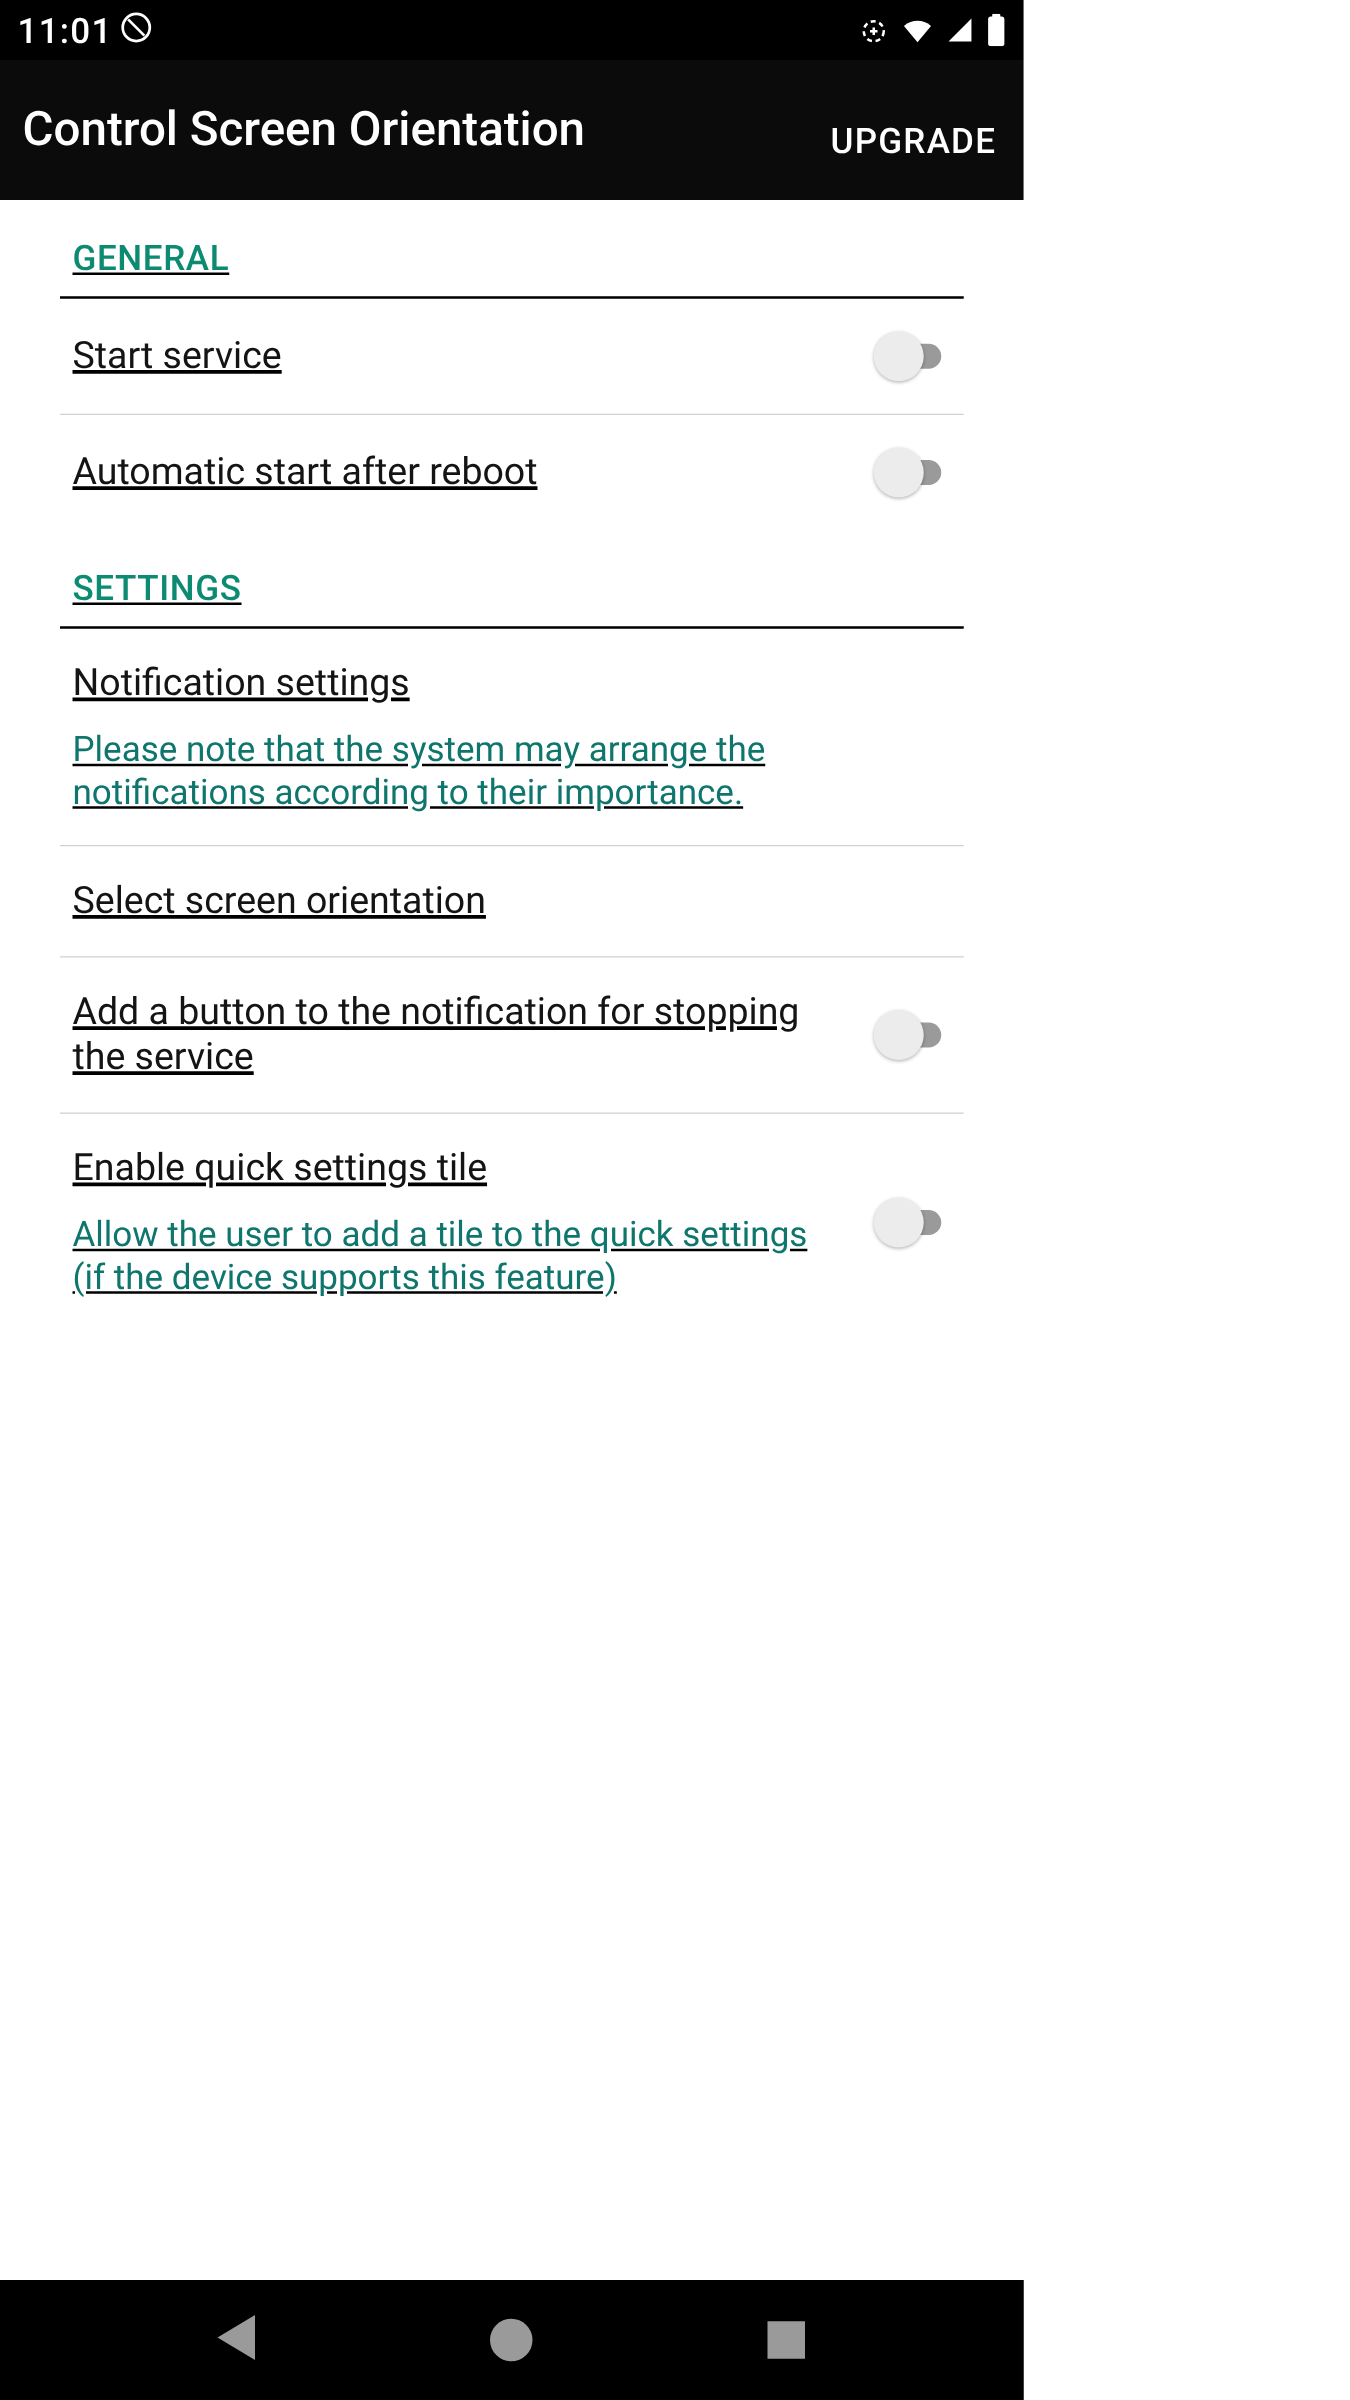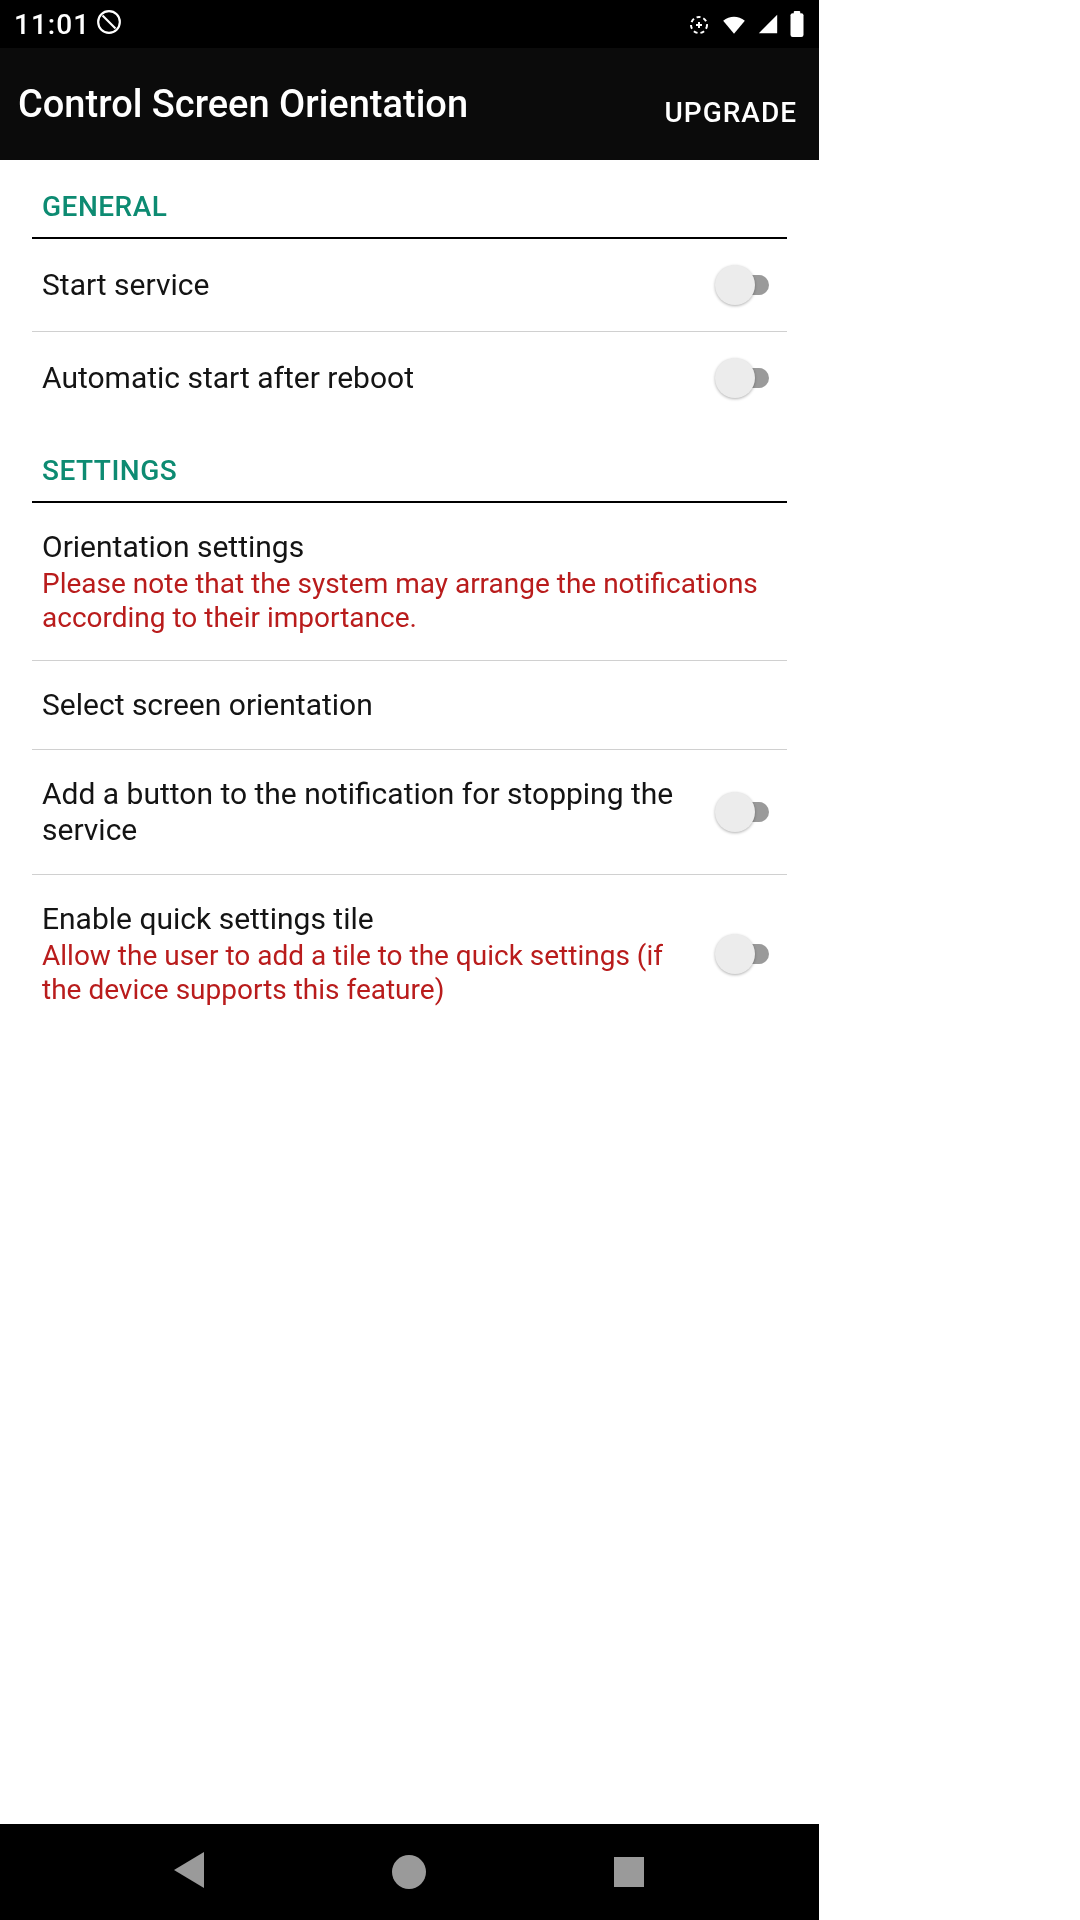--- a/index.html
+++ b/index.html
@@ -45,21 +45,22 @@
     padding: 8px 4px;
     cursor: pointer;
     margin-top: 16px;
   }
 
   
   .content {
     background: #fff;
     height: calc(100% - 48px - 112px - 96px);
     overflow: hidden;
-    padding: 0 32px;
+    padding: 0 48px;
+    text-decoration: underline;
   }
 
   
   .section-heading {
     font-size: 28px;
     font-weight: 500;
     letter-spacing: 0.5px;
     padding: 30px 10px 14px 10px;
     border-bottom: 2px solid #000;
   }
@@ -76,23 +77,23 @@
   }
   .row:last-child { border-bottom: none; }
   .row-texts { flex: 1 1 auto; }
   .row-title {
     font-size: 30px;
     color: #141414;
     line-height: 1.2;
   }
   .row-sub {
     font-size: 28px;
-    color: #b91c1c;
+    color: #0f766e;
     line-height: 1.2;
-    margin-top: 2px;
+    margin-top: 18px;
   }
 
   
   .switch {
     position: relative;
     width: 62px;
     height: 40px;
     flex: 0 0 auto;
   }
   .switch-track {
@@ -206,21 +207,21 @@
     <div class="switch">
       <div class="switch-track"></div>
       <div class="switch-thumb"></div>
     </div>
   </div>
 
   <div class="section-heading" style="color:#0d8b72">SETTINGS</div>
 
   <div class="row">
     <div class="row-texts">
-      <div class="row-title">Orientation settings</div>
+      <div class="row-title">Notification settings</div>
       <div class="row-sub">Please note that the system may arrange the notifications according to their importance.</div>
     </div>
   </div>
 
   <div class="row">
     <div class="row-texts">
       <div class="row-title">Select screen orientation</div>
     </div>
   </div>
 

